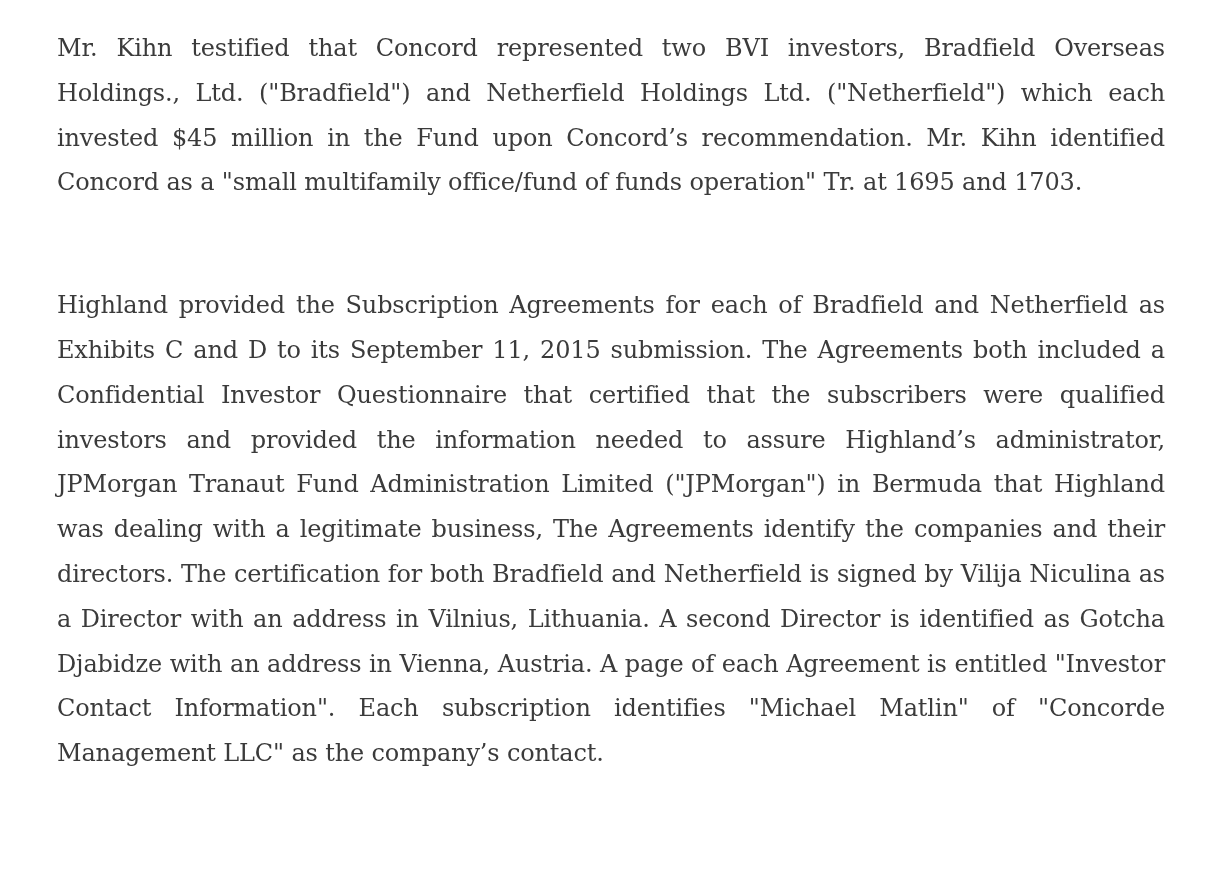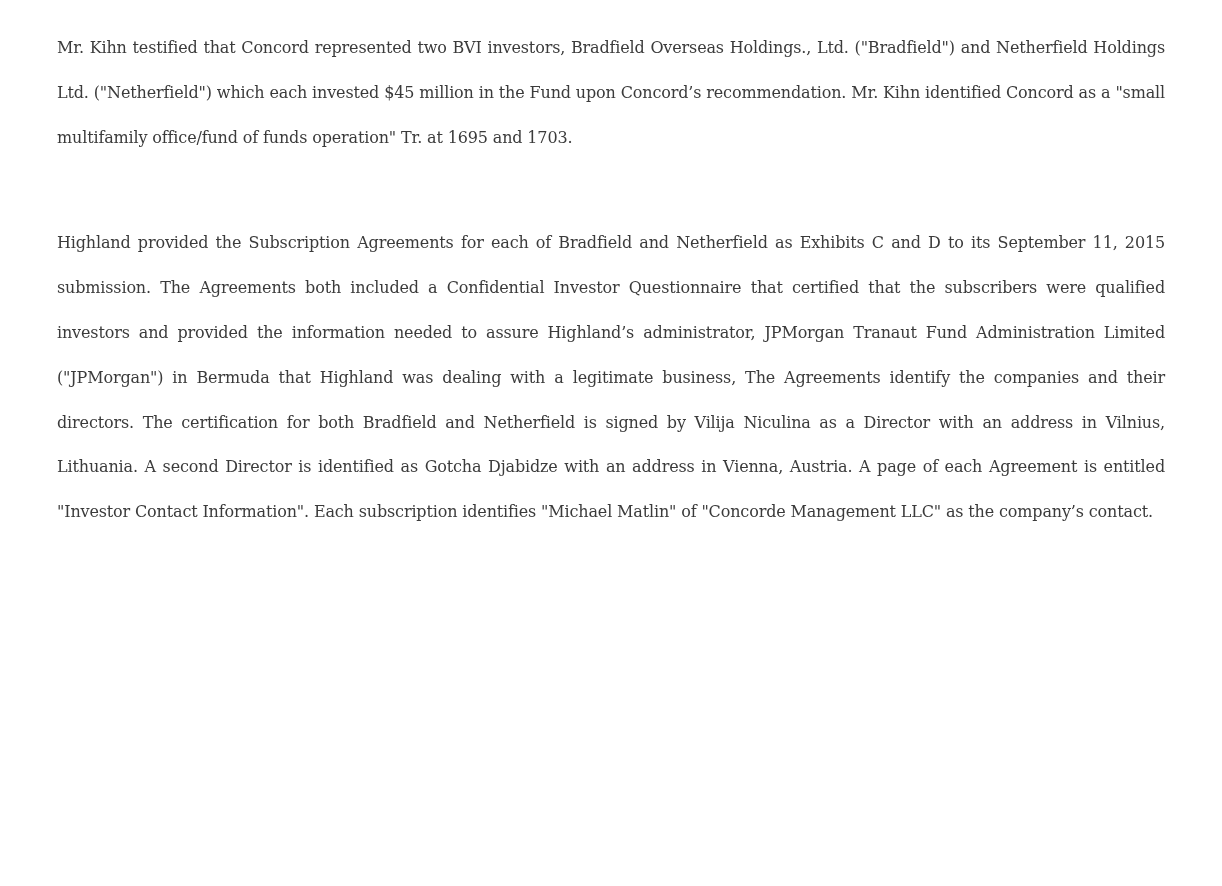--- a/index.html
+++ b/index.html
@@ -12,31 +12,31 @@
       height: 886px;
       overflow: hidden;
       position: relative;
     }
     .article {
       position: absolute;
       left: 57px;
       top: 26px;
       width: 1108px;
       font-family: "DejaVu Serif", "Liberation Serif", serif;
-      font-size: 16px;
+      font-size: 24px;
       line-height: 44.8px;
       color: #3b3b3b;
       text-align: justify;
       letter-spacing: -0.15px;
     }
     .para {
       margin: 0;
     }
     .para + .para {
-      margin-top: 61px;
+      margin-top: 78px;
     }
   </style>
 </head>
 <body>
 
 <div class="article">
   <p class="para">Mr. Kihn testified that Concord represented two BVI investors, Bradfield Overseas Holdings., Ltd. ("Bradfield") and Netherfield Holdings Ltd. ("Netherfield") which each invested $45 million in the Fund upon Concord’s recommendation. Mr. Kihn identified Concord as a "small multifamily office/fund of funds operation" Tr. at 1695 and 1703.</p>
   <p class="para">Highland provided the Subscription Agreements for each of Bradfield and Netherfield as Exhibits C and D to its September 11, 2015 submission. The Agreements both included a Confidential Investor Questionnaire that certified that the subscribers were qualified investors and provided the information needed to assure Highland’s administrator, JPMorgan Tranaut Fund Administration Limited ("JPMorgan") in Bermuda that Highland was dealing with a legitimate business, The Agreements identify the companies and their directors. The certification for both Bradfield and Netherfield is signed by Vilija Niculina as a Director with an address in Vilnius, Lithuania. A second Director is identified as Gotcha Djabidze with an address in Vienna, Austria. A page of each Agreement is entitled "Investor Contact Information". Each subscription identifies "Michael Matlin" of "Concorde Management LLC" as the company’s contact.</p>
 </div>
 

